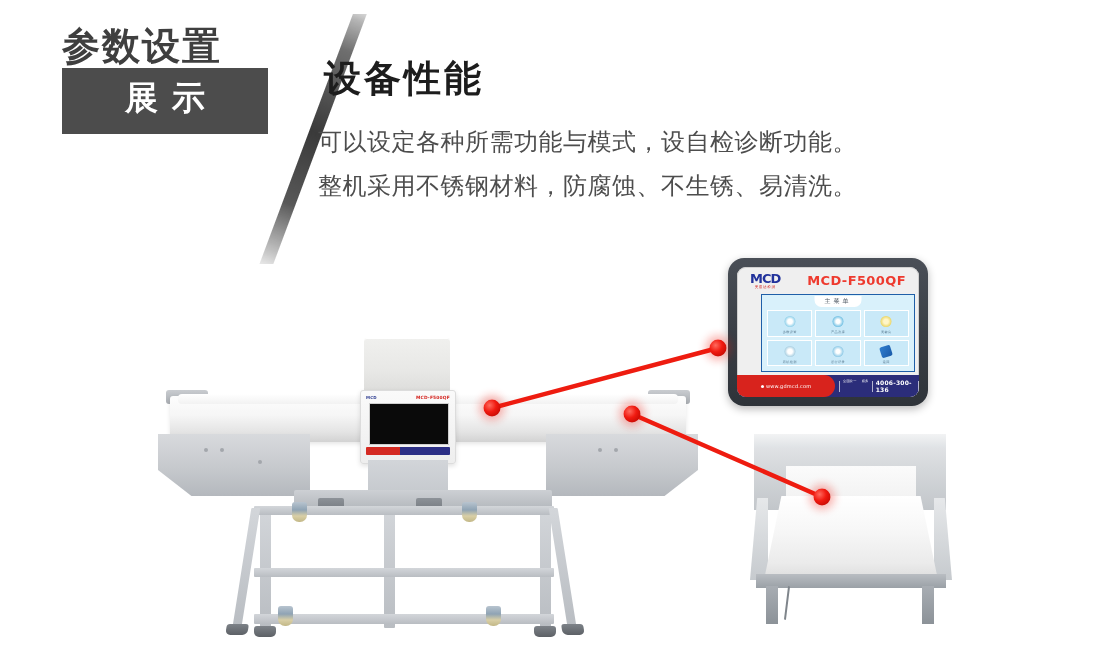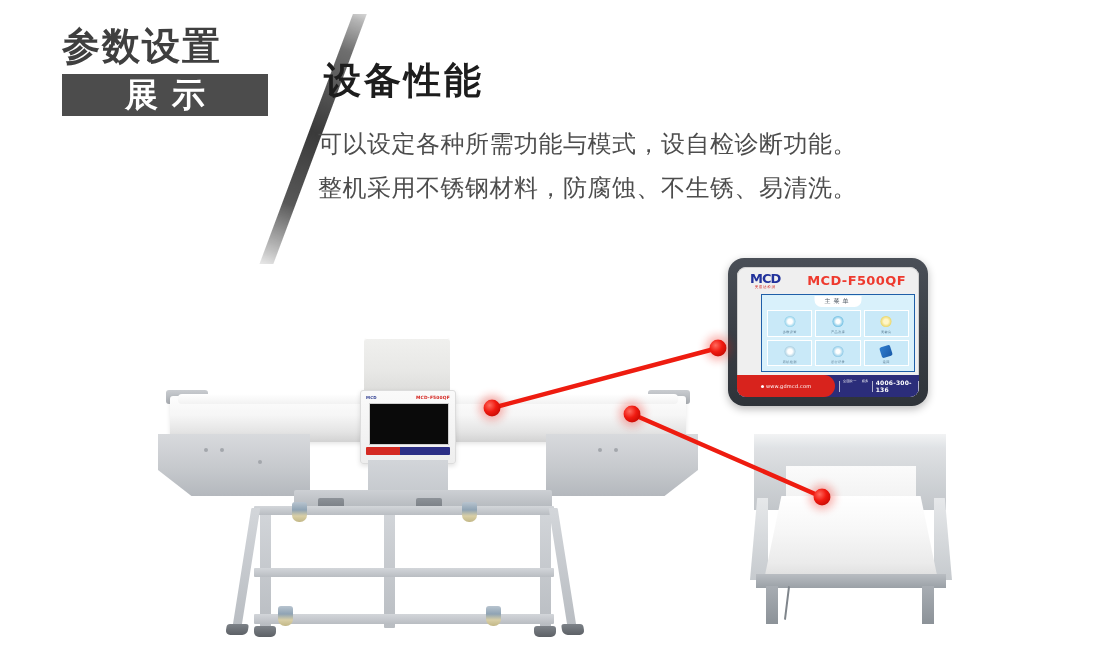--- a/index.html
+++ b/index.html
@@ -11,22 +11,22 @@
   }
   #stage{position:absolute;inset:0;width:1100px;height:650px;overflow:hidden;}
 
   
   .hdr-left{position:absolute;left:62px;top:24px;width:215px;}
   .hdr-cn{
     font-size:38px;line-height:44px;color:#3f3f3f;font-weight:700;
     letter-spacing:2px;white-space:nowrap;
   }
   .hdr-badge{
-    margin-top:6px;background:#4c4c4c;width:206px;height:42px;
-    display:flex;align-items:center;justify-content:center;
+    background:#4c4c4c;width:206px;height:66px;
+    display:flex;align-items:center;justify-content:center;font-family:Liberation Mono, monospace;
   }
   .hdr-badge span{
     color:#ffffff;font-size:33px;font-weight:700;letter-spacing:14px;
     text-indent:14px;line-height:34px;
   }
   .slash{
     position:absolute;left:255px;top:14px;width:116px;height:250px;
     overflow:hidden;pointer-events:none;
   }
   .slash i{
@@ -38,21 +38,21 @@
       #6f6f6f 18%,
       #3a3a3a 48%,
       #585858 74%,
       rgba(140,140,140,.5) 92%,
       rgba(255,255,255,0) 100%);
     transform:rotate(20.5deg);
     filter:blur(.5px);
     border-radius:3px;
   }
 
-  .hdr-right{position:absolute;left:318px;top:58px;width:700px;}
+  .hdr-right{position:absolute;left:318px;top:58px;width:700px;font-family:Liberation Mono, monospace;}
   .hdr-h1{
     font-size:37px;line-height:46px;color:#1d1d1d;font-weight:700;
     letter-spacing:3px;margin:0 0 18px 6px;
   }
   .hdr-p{
     font-size:24px;line-height:44px;color:#4d4d4d;letter-spacing:.5px;
     margin:0;white-space:nowrap;
   }
 
   

